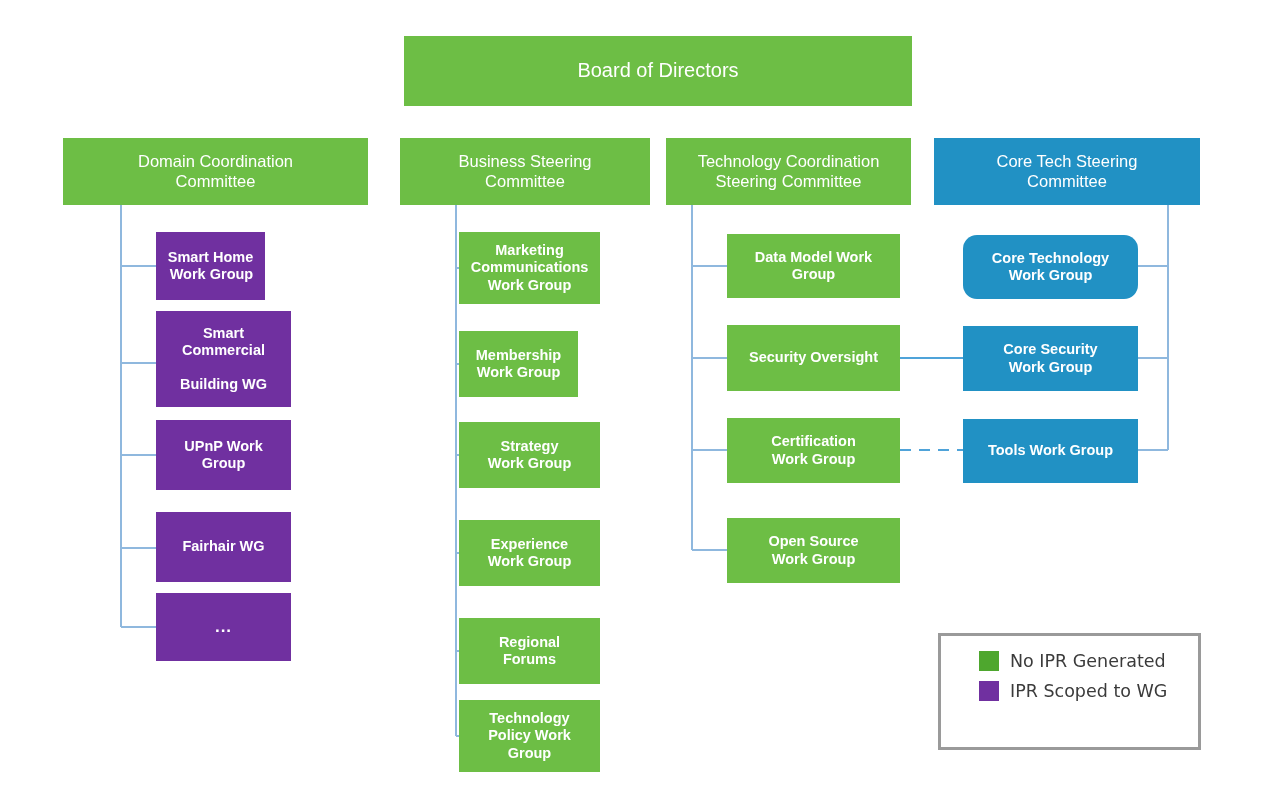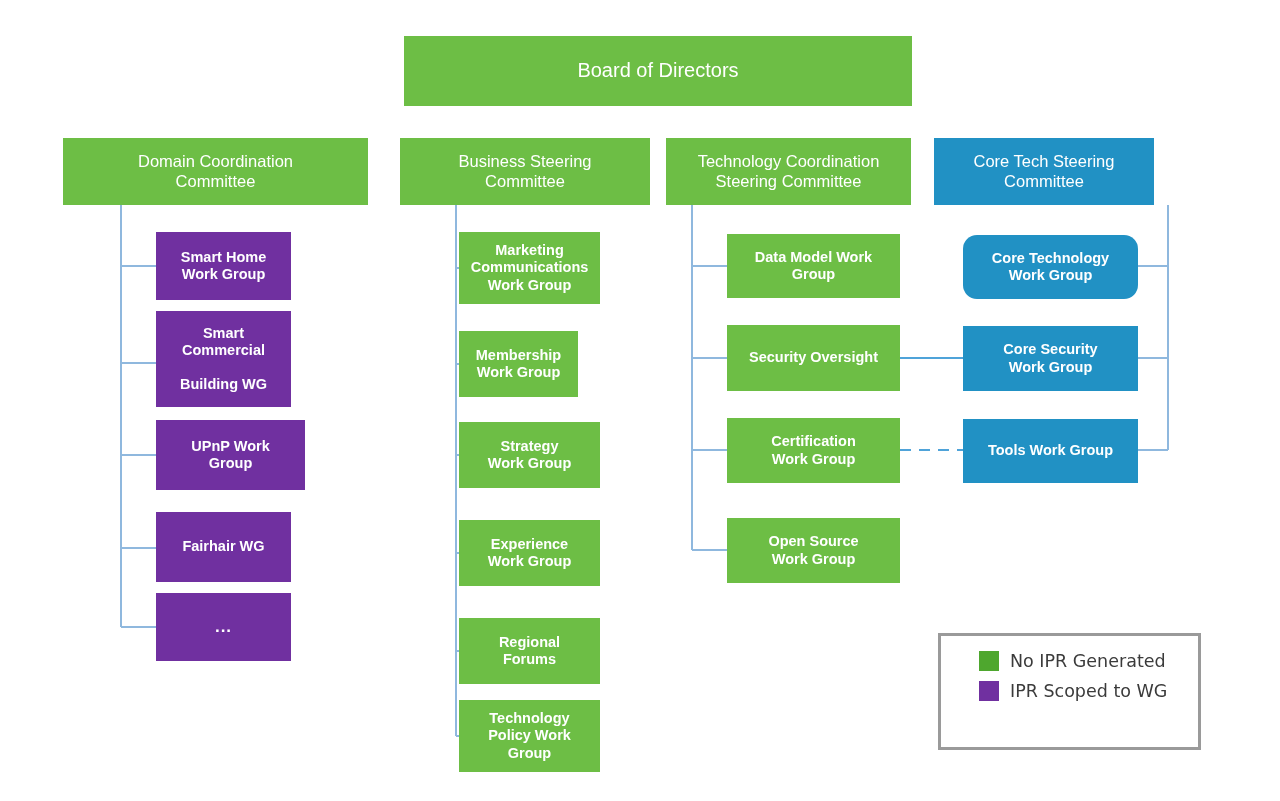--- a/index.html
+++ b/index.html
@@ -134,38 +134,38 @@
   <div class="node level1 green" style="left:400px; top:138px; width:250px; height:67px;">
     <span>Business Steering
 Committee</span>
   </div>
 
   <div class="node level1 green" style="left:666px; top:138px; width:245px; height:67px;">
     <span>Technology Coordination
 Steering Committee</span>
   </div>
 
-  <div class="node level1 blue" style="left:934px; top:138px; width:220px; height:67px;">
+  <div class="node level1 blue" style="left:934px; top:138px; width:266px; height:67px;">
     <span>Core Tech Steering
 Committee</span>
   </div>
 
-  <div class="node leaf purple" style="left:156px; top:232px; width:135px; height:68px;">
+  <div class="node leaf purple" style="left:156px; top:232px; width:109px; height:68px;text-align:right;">
     <span>Smart Home
 Work Group</span>
   </div>
 
   <div class="node leaf purple" style="left:156px; top:311px; width:135px; height:96px;">
     <span>Smart
 Commercial
 
 Building WG</span>
   </div>
 
-  <div class="node leaf purple" style="left:156px; top:420px; width:149px; height:70px;">
+  <div class="node leaf purple" style="left:156px; top:420px; width:135px; height:70px;">
     <span>UPnP Work
 Group</span>
   </div>
 
   <div class="node leaf purple" style="left:156px; top:512px; width:135px; height:70px;">
     <span>Fairhair WG</span>
   </div>
 
   <div class="node leaf purple ellipsis" style="left:156px; top:593px; width:135px; height:68px;">
     <span>...</span>

